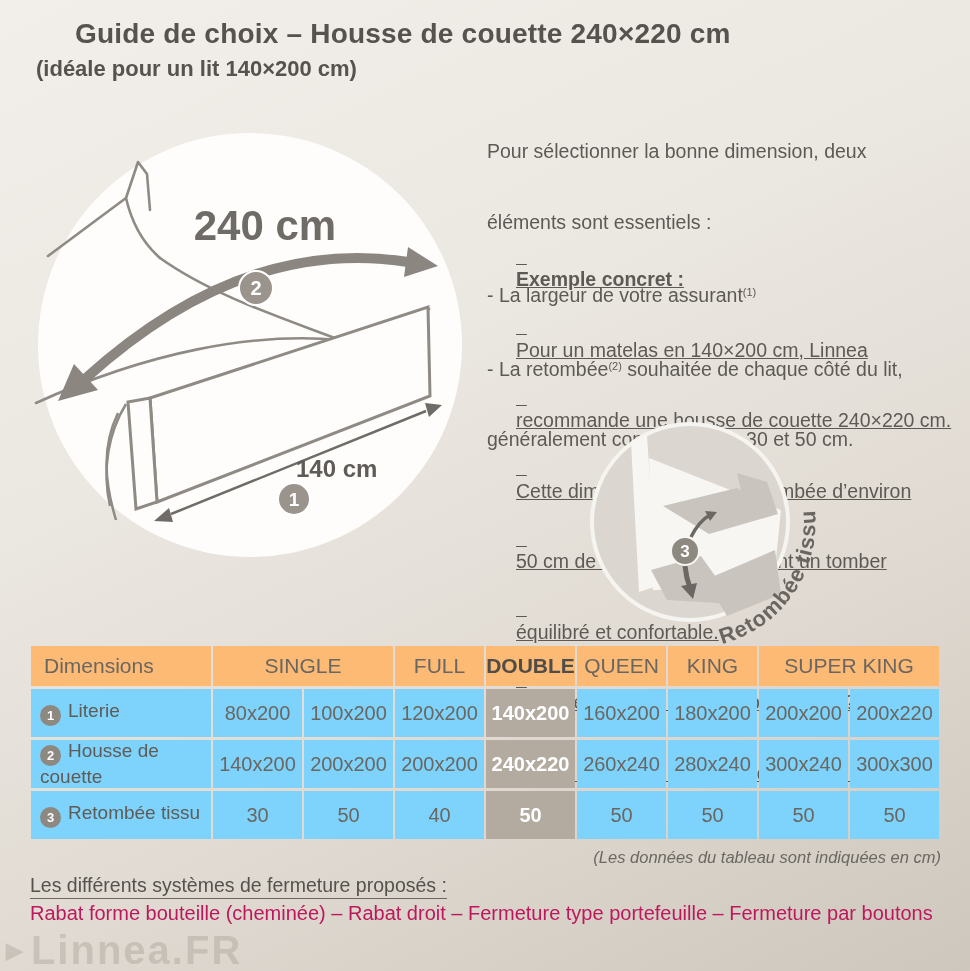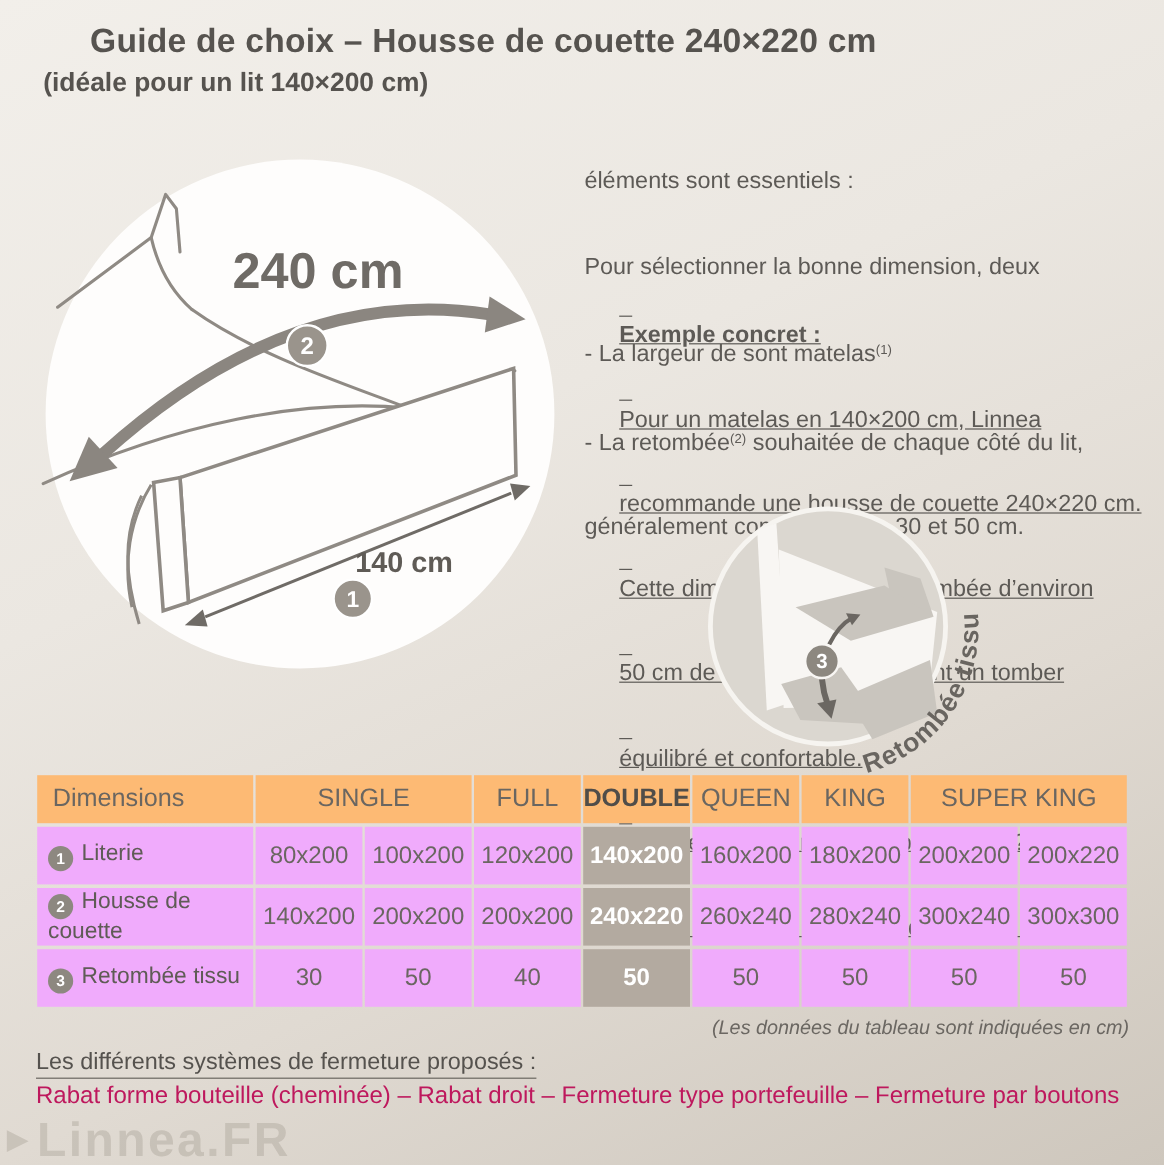--- a/index.html
+++ b/index.html
@@ -16,41 +16,41 @@
   .intro{left:487px;top:93px;width:470px;}
   .example{left:516px;top:221px;width:480px;text-decoration:underline;}
   .example .head{font-weight:bold;}
   sup{font-size:11px;vertical-align:6px;}
   
   .dim-table{left:29px;top:643px;width:912px;border-collapse:separate;border-spacing:2px 3px;table-layout:fixed;}
   .dim-table td,.dim-table th{padding:0;vertical-align:middle;}
   .dim-table th{background:#fdba74;font-weight:normal;font-size:21px;color:#6a6661;height:40px;}
   .dim-table th.lbl{text-align:left;padding-left:13px;}
   .dim-table th.hl{font-weight:bold;color:#504d49;}
-  .dim-table td{background:#f0abfc;height:48px;text-align:center;font-size:20px;color:#6a6661;}
+  .dim-table td{background:#7dd3fc;height:48px;text-align:center;font-size:20px;color:#6a6661;}
   .dim-table td.lbl{text-align:left;padding-left:9px;font-size:19px;color:#5f5b56;}
   .dim-table td.hl{background:#b3aaa0;color:#ffffff;font-weight:bold;}
   .badge-num{display:inline-block;width:21px;height:21px;border-radius:50%;background:#8d8880;color:#fff;
     font-size:13px;font-weight:bold;text-align:center;line-height:21px;margin-right:7px;vertical-align:-3px;}
   .table-note{right:29px;top:848px;font-size:16.5px;font-style:italic;color:#6b6762;text-align:right;}
   .closures-head{left:30px;top:874px;font-size:19.5px;color:#55524e;border-bottom:1.5px solid #6a6660;padding-bottom:1px;text-align:center;}
   .closures-list{left:30px;top:902px;font-size:20px;color:#be185d;}
   .watermark{left:6px;top:928px;font-size:40px;font-weight:bold;color:#9a9185;opacity:.32;letter-spacing:2px;}
   .watermark .tri{font-size:22px;vertical-align:6px;margin-right:6px;}
 </style>
 </head>
 <body>
 
 <div class="abs page-title">Guide de choix – Housse de couette 240×220 cm</div>
 <div class="abs page-subtitle">(idéale pour un lit 140×200 cm)</div>
 
 <div class="abs textblock intro">
+  <div>Pour sélectionner la bonne dimension, deux</div>
   <div>éléments sont essentiels :</div>
-  <div>Pour sélectionner la bonne dimension, deux</div>
-  <div><span>- La largeur de sont matelas</span><sup>(1)</sup></div>
+  <div><span>- La largeur de votre assurant</span><sup>(1)</sup></div>
   <div><span>- La retombée</span><sup>(2)</sup><span> souhaitée de chaque côté du lit,</span></div>
   <div>généralement comprise entre 30 et 50 cm.</div>
 </div>
 
 <div class="abs textblock example">
   <div class="head">Exemple concret :</div>
   <div>Pour un matelas en 140×200 cm, Linnea</div>
   <div>recommande une housse de couette 240×220 cm.</div>
   <div>Cette dimension offre une retombée d’environ</div>
   <div>50 cm de chaque côté, assurant un tomber</div>

